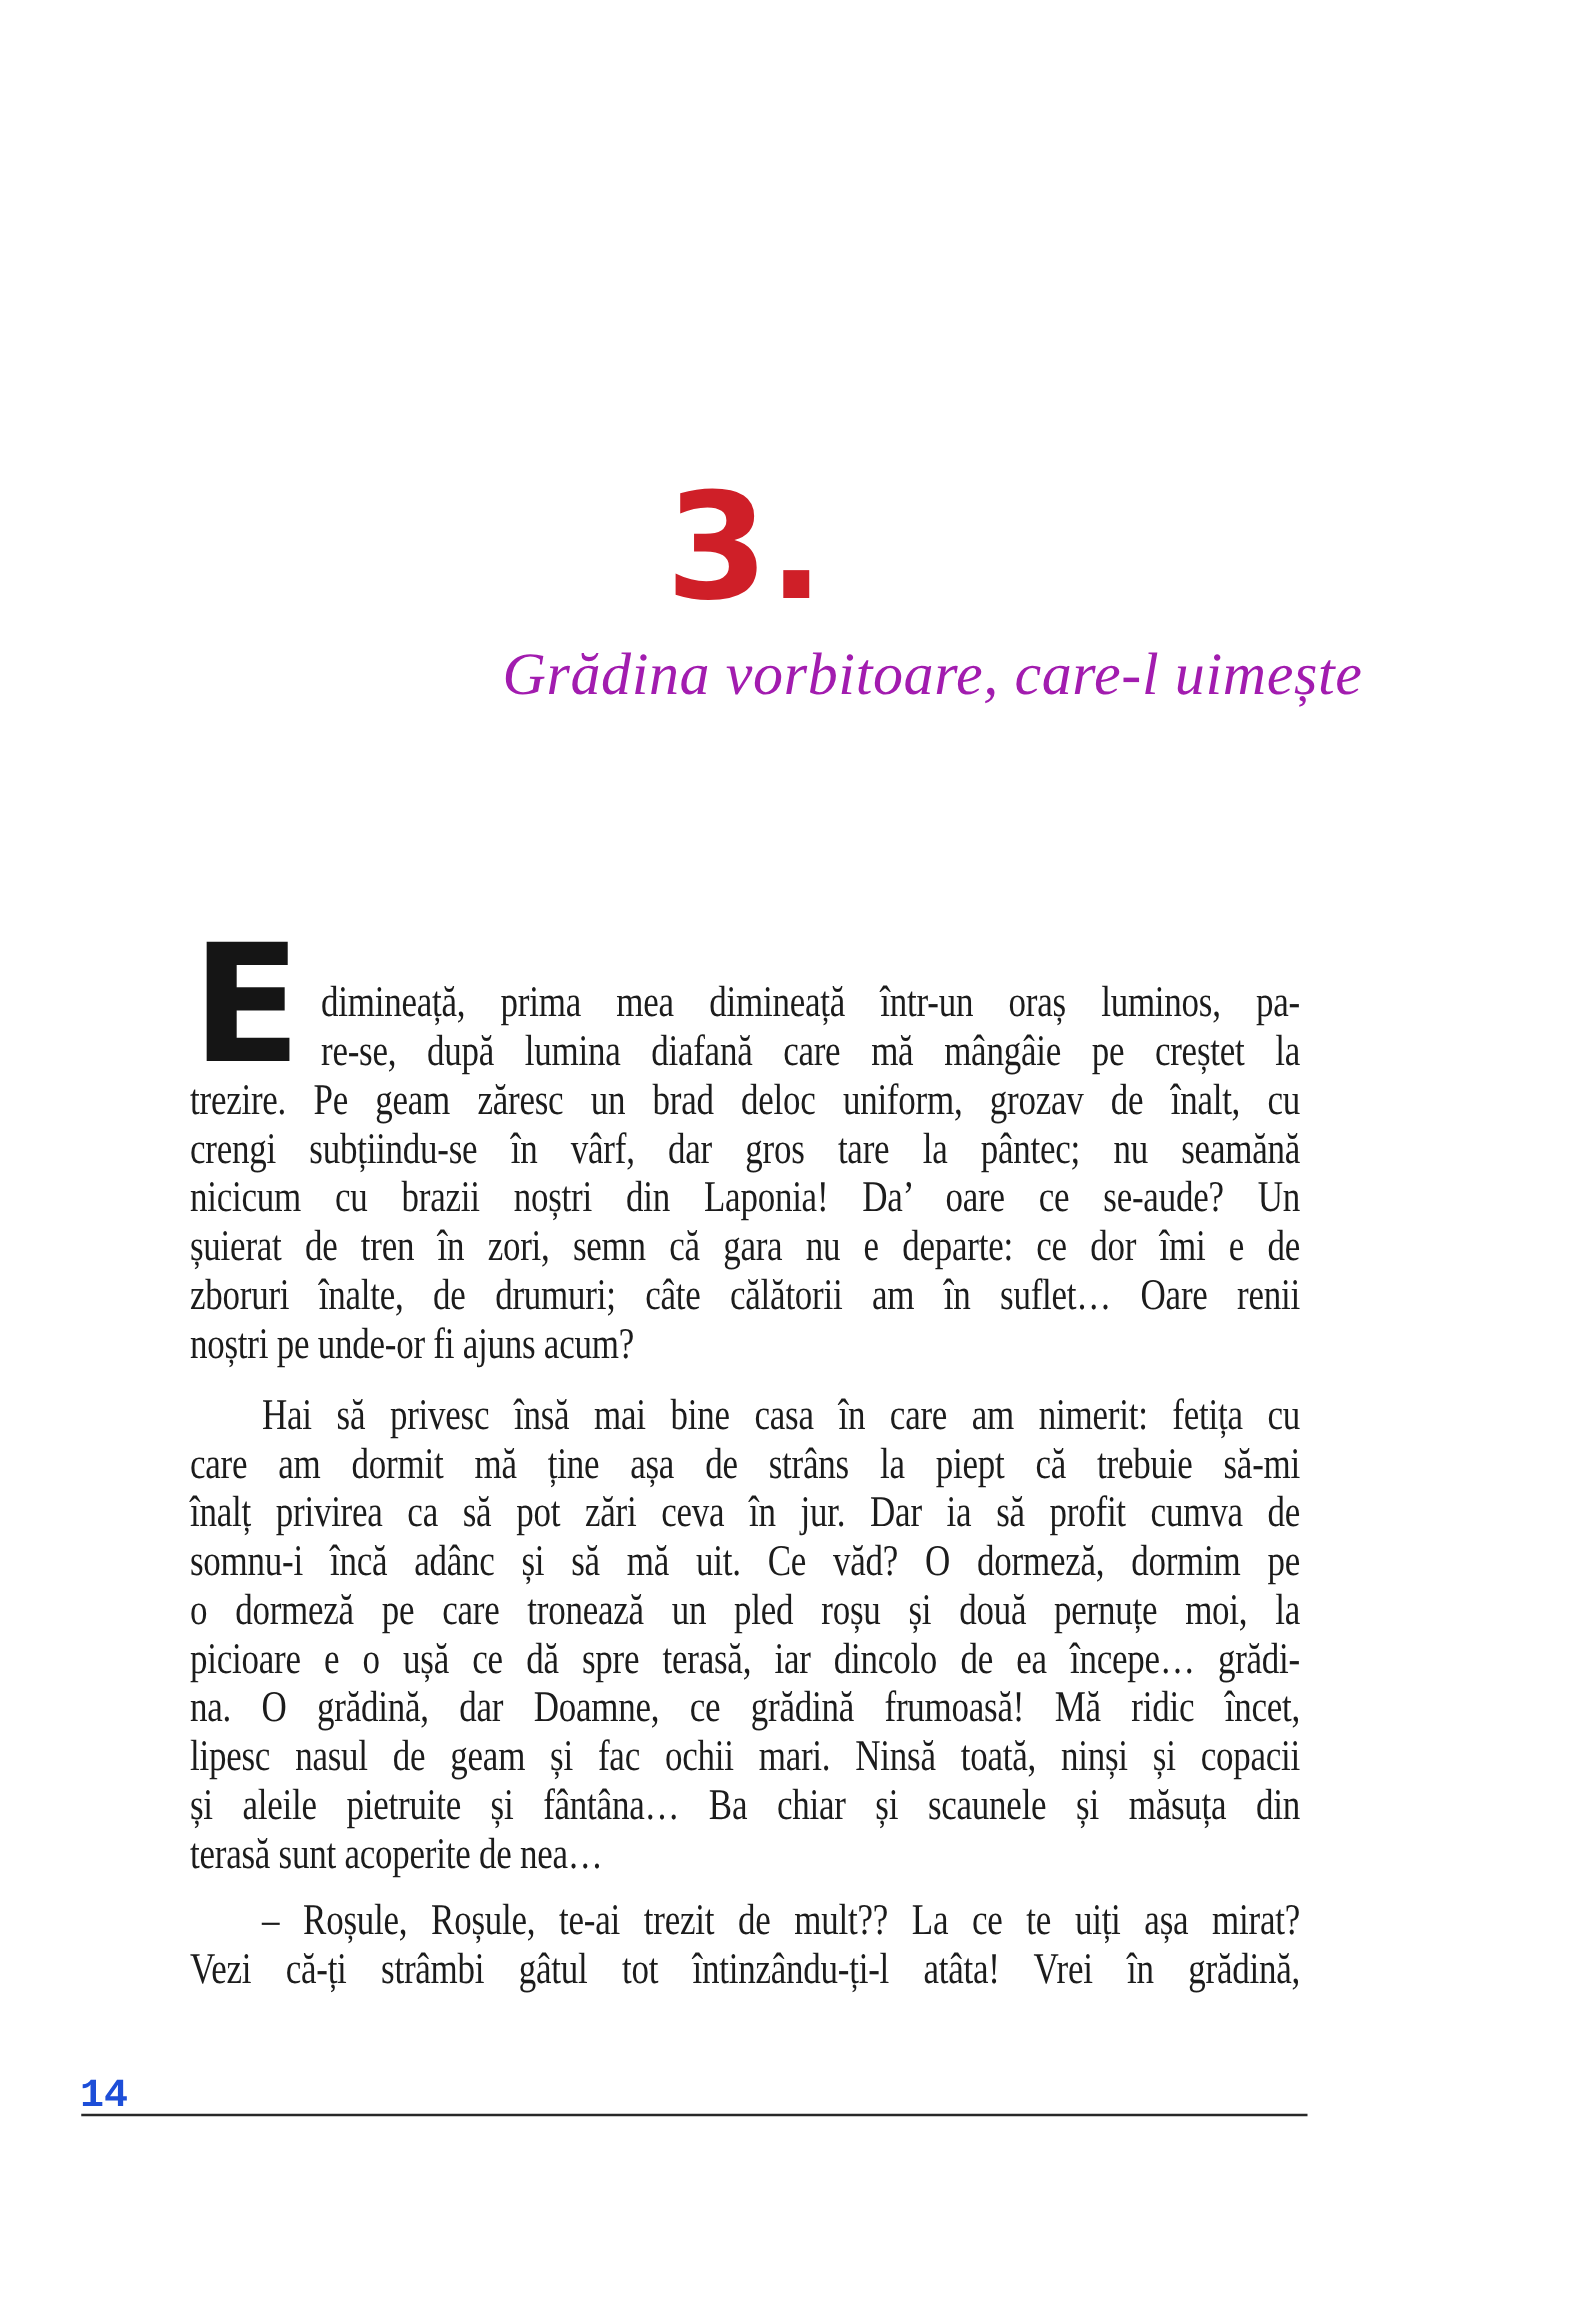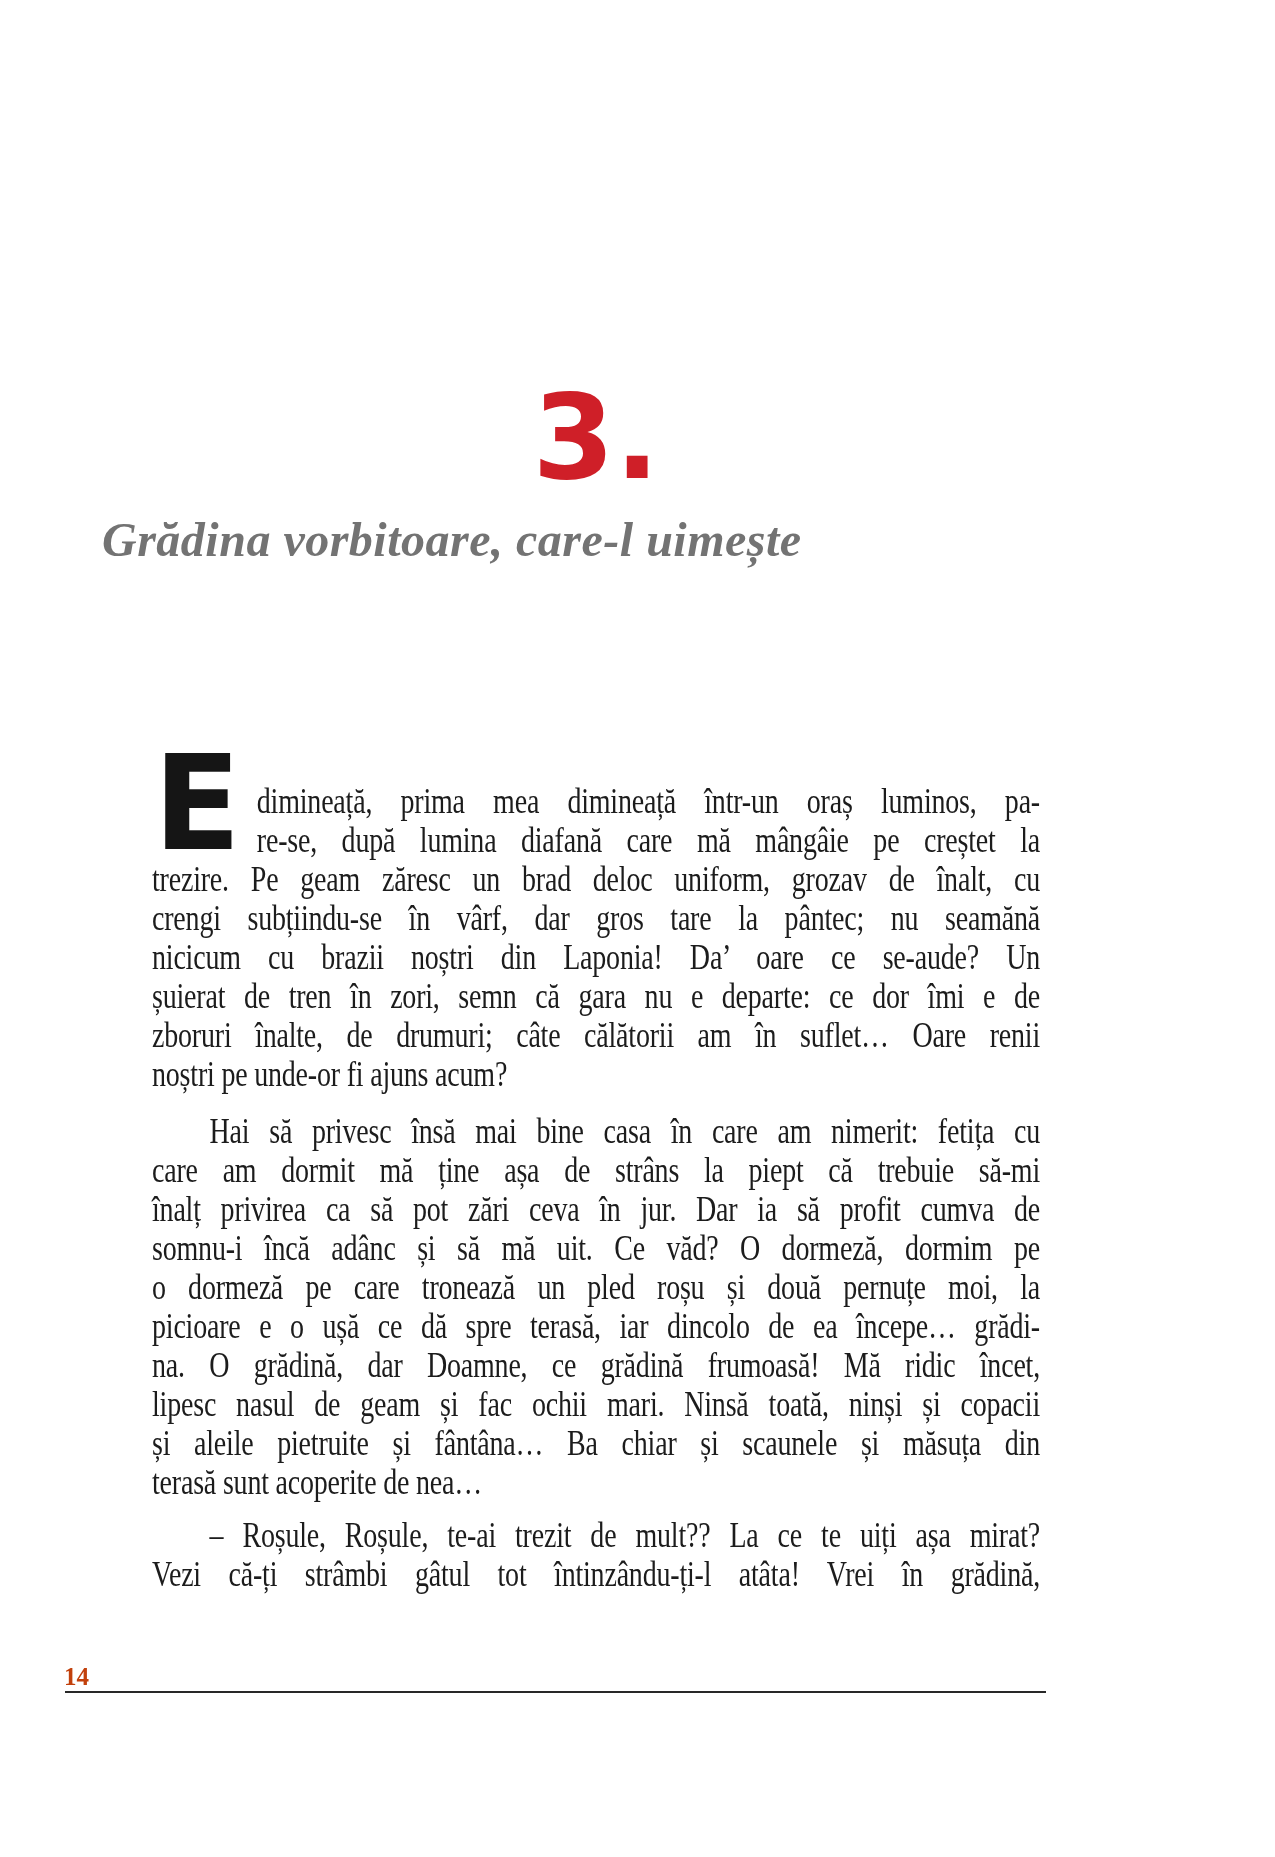--- a/index.html
+++ b/index.html
@@ -17,25 +17,25 @@
     left:152px;top:378px;width:888px;
     text-align:center;
     font-family:"DejaVu Sans",sans-serif;
     font-weight:bold;
     font-size:118px;line-height:118px;
     color:#cf1f28;
   }
   .chapter-title{
     position:absolute;
     left:102px;top:512px;width:988px;
-    text-align:left;
+    text-align:right;
     font-family:"Liberation Serif",serif;
-    font-style:italic;font-weight:bold;
+    font-style:italic;font-weight:normal;
     font-size:48px;line-height:55px;
-    color:#737373;
+    color:#a21caf;
     letter-spacing:0.5px;
   }
   
   .bodyblock{
     position:absolute;
     left:152px;top:782px;
     width:1110px;
     transform:scaleX(0.8);
     transform-origin:0 0;
     color:#1c1c1c;
@@ -63,24 +63,24 @@
     font-weight:bold;
     font-size:131px;line-height:131px;
     transform:scaleX(1.22);
     transform-origin:0 0;
     color:#151515;
   }
   
   .folio{
     position:absolute;
     left:64px;top:1662px;
-    font-family:Liberation Serif, serif;
+    font-family:Liberation Mono, monospace;
     font-weight:bold;
-    font-size:25px;line-height:29px;
-    color:#c2410c;
+    font-size:32px;line-height:29px;
+    color:#1d4ed8;
   }
   .folio-rule{
     position:absolute;
     left:65px;top:1691px;
     width:981px;height:2px;
     background:#282828;
   }
 </style>
 </head>
 <body>

